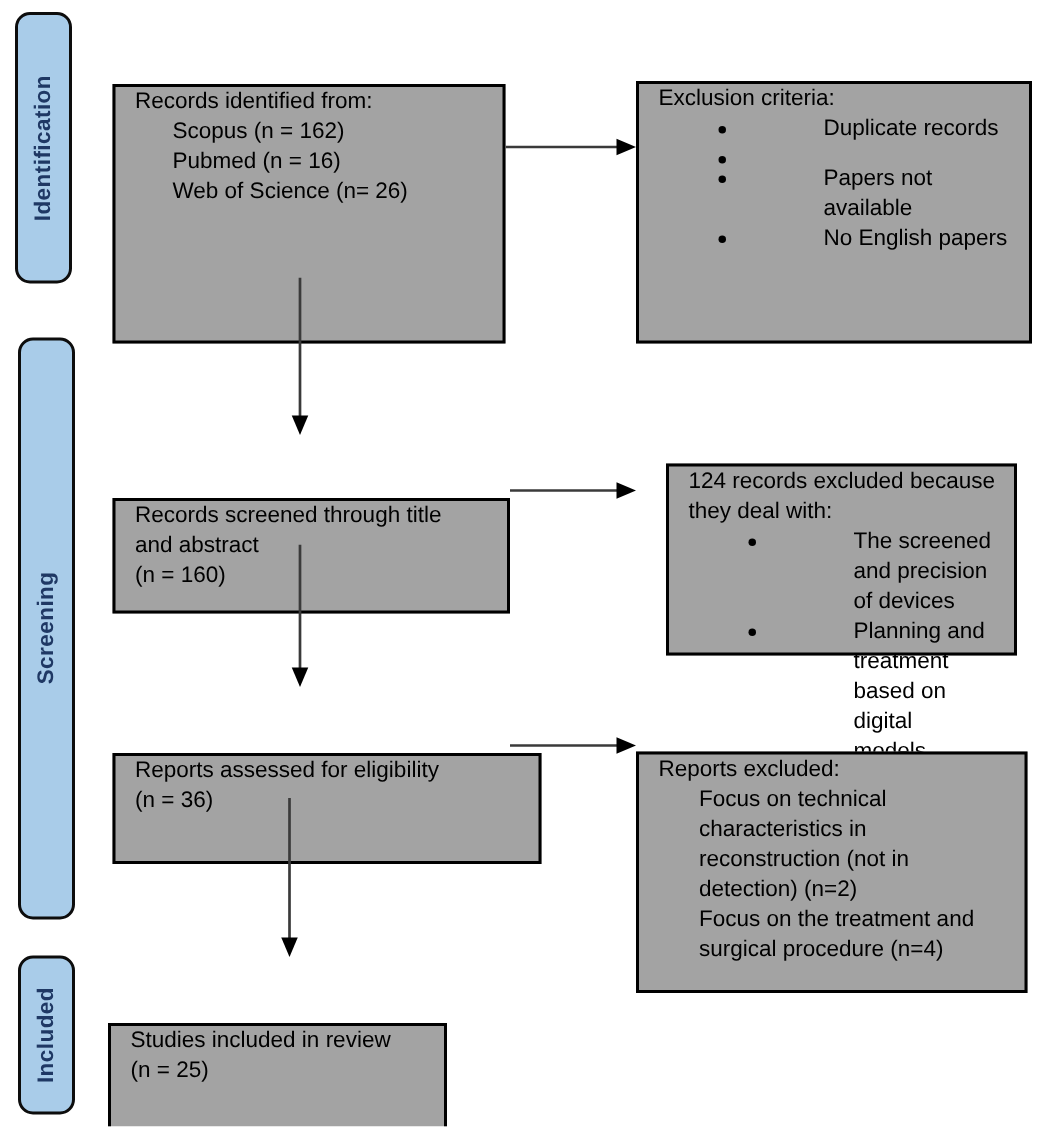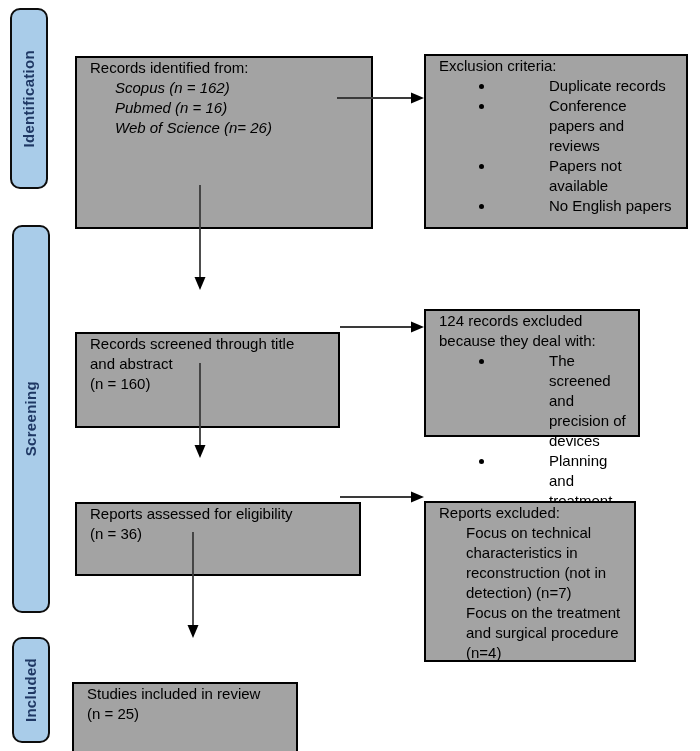--- a/index.html
+++ b/index.html
@@ -47,21 +47,20 @@
     display: flex;
     align-items: flex-start;
     margin-top: 44px;
   }
   .box-content {
     width: 100%;
     padding: 0 12px 0 13px;
   }
   .indent-items div {
     margin-left: 25px;
-    font-style: italic;
   }
   .narrow { max-width: 228px; }
   
   .bullet-list { margin-left: 40px; }
   .bullet-row { display: flex; gap: 44px; }
   .bullet-dot {
     flex: 0 0 5px;
     width: 5px;
     height: 5px;
     border-radius: 50%;
@@ -91,63 +90,62 @@
   <div class="stage" style="left:10px; top:8px; width:38px; height:181px;">
     <span class="stage-label">Identification</span>
   </div>
   <div class="stage" style="left:12px; top:225px; width:38px; height:388px;">
     <span class="stage-label">Screening</span>
   </div>
   <div class="stage" style="left:12px; top:637px; width:38px; height:106px;">
     <span class="stage-label">Included</span>
   </div>
 
-  <div class="box" style="left:75px; top:12px; width:298px; height:173px;">
+  <div class="box" style="left:75px; top:12px; width:262px; height:173px;">
     <div class="box-content">
       <div>Records identified from:</div>
       <div class="indent-items">
         <div>Scopus (n = 162)</div>
         <div>Pubmed (n = 16)</div>
         <div>Web of Science (n= 26)</div>
       </div>
     </div>
   </div>
 
   <div class="box" style="left:424px; top:10px; width:264px; height:175px;">
     <div class="box-content">
       <div>Exclusion criteria:</div>
       <div class="bullet-list">
         <div class="bullet-row">
           <span class="bullet-dot"></span>
           <span class="bullet-text">Duplicate records</span>
         </div>
         <div class="bullet-row">
           <span class="bullet-dot"></span>
-          <span class="bullet-text">Conference papers and reviews</span>
         </div>
         <div class="bullet-row">
           <span class="bullet-dot"></span>
           <span class="bullet-text">Papers not available</span>
         </div>
         <div class="bullet-row">
           <span class="bullet-dot"></span>
           <span class="bullet-text">No English papers</span>
         </div>
       </div>
     </div>
   </div>
 
-  <div class="box" style="left:75px; top:288px; width:265px; height:96px;">
+  <div class="box" style="left:75px; top:288px; width:265px; height:77px;">
     <div class="box-content">
       <div class="narrow">Records screened through title and abstract</div>
       <div>(n = 160)</div>
     </div>
   </div>
 
-  <div class="box" style="left:424px; top:265px; width:216px; height:128px;">
+  <div class="box" style="left:444px; top:265px; width:234px; height:128px;">
     <div class="box-content">
       <div style="max-width:232px;">124 records excluded because they deal with:</div>
       <div class="bullet-list">
         <div class="bullet-row">
           <span class="bullet-dot"></span>
           <span class="bullet-text">The screened and precision of devices</span>
         </div>
         <div class="bullet-row">
           <span class="bullet-dot"></span>
           <span class="bullet-text">Planning and treatment based on digital models.</span>
@@ -156,25 +154,25 @@
     </div>
   </div>
 
   <div class="box" style="left:75px; top:458px; width:286px; height:74px;">
     <div class="box-content">
       <div class="narrow">Reports assessed for eligibility</div>
       <div>(n = 36)</div>
     </div>
   </div>
 
-  <div class="box" style="left:424px; top:457px; width:212px; height:161px;">
+  <div class="box" style="left:424px; top:457px; width:261px; height:161px;">
     <div class="box-content">
       <div>Reports excluded:</div>
       <div class="plain-items">
-        <div class="item">Focus on technical characteristics in reconstruction (not in detection) (n=7)</div>
+        <div class="item">Focus on technical characteristics in reconstruction (not in detection) (n=2)</div>
         <div class="item">Focus on the treatment and surgical procedure (n=4)</div>
       </div>
     </div>
   </div>
 
   <div class="box" style="left:72px; top:638px; width:226px; height:104px;">
     <div class="box-content">
       <div class="narrow">Studies included in review</div>
       <div>(n = 25)</div>
     </div>

